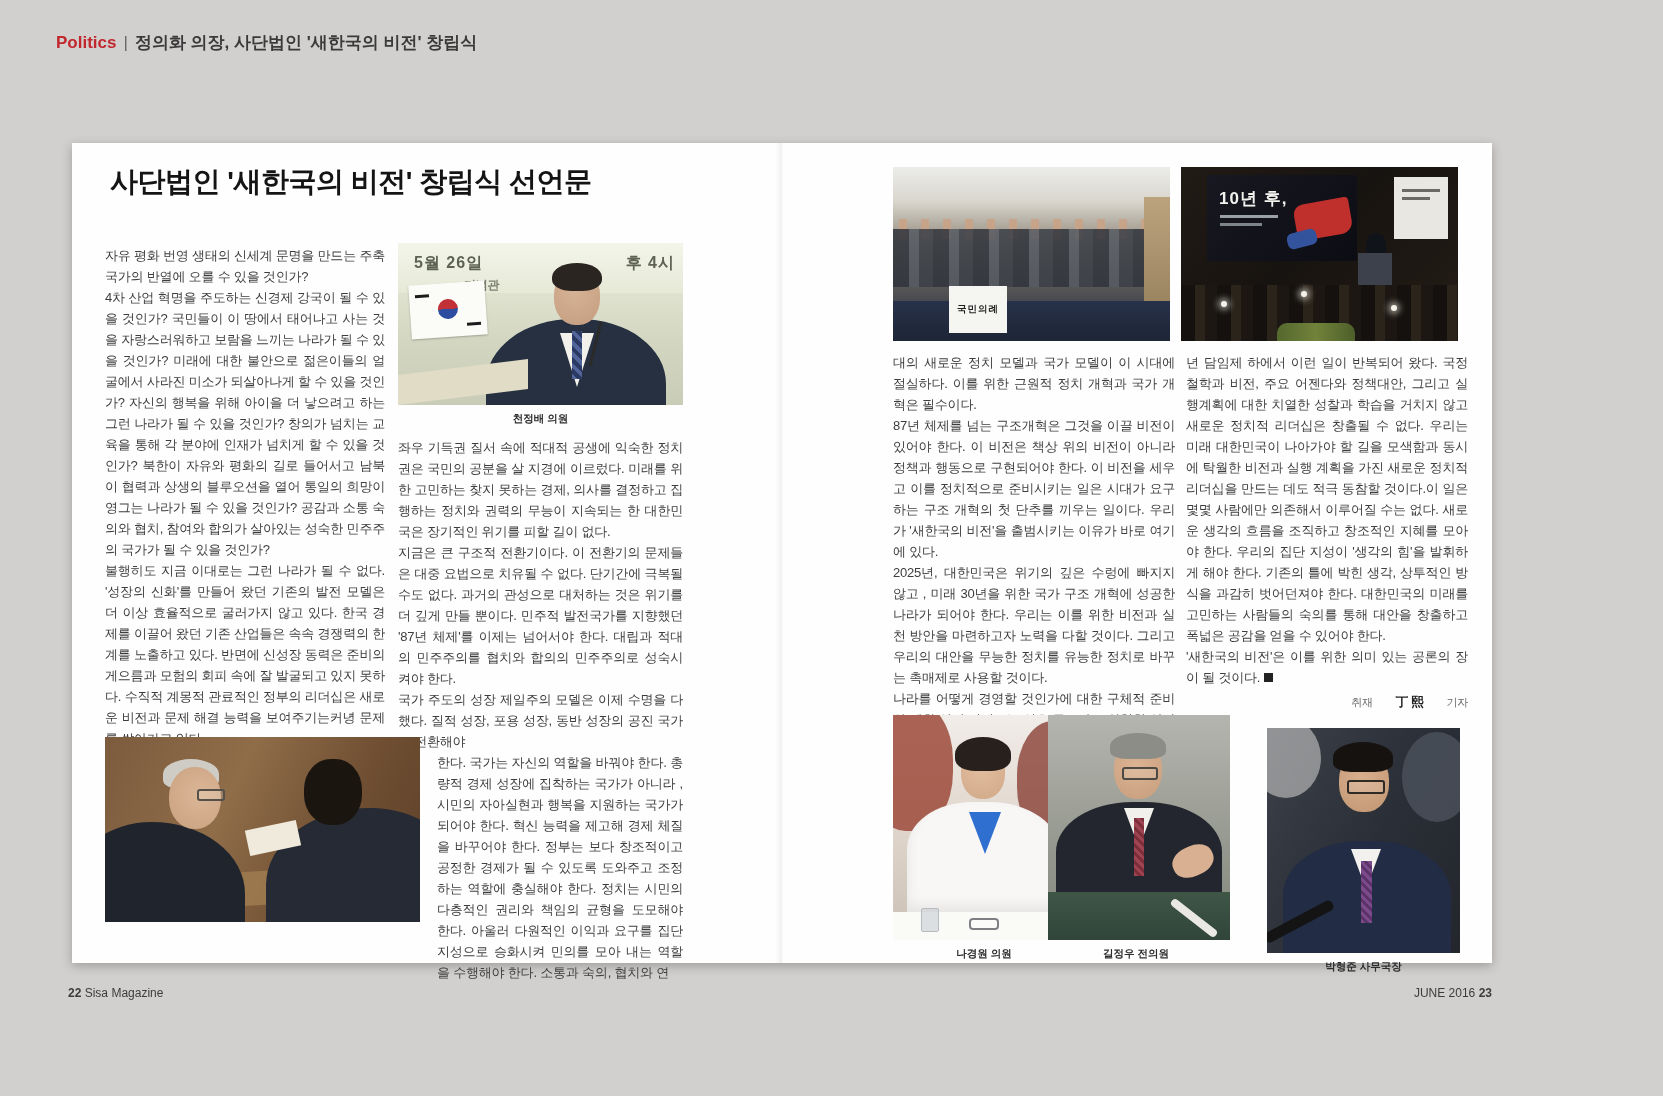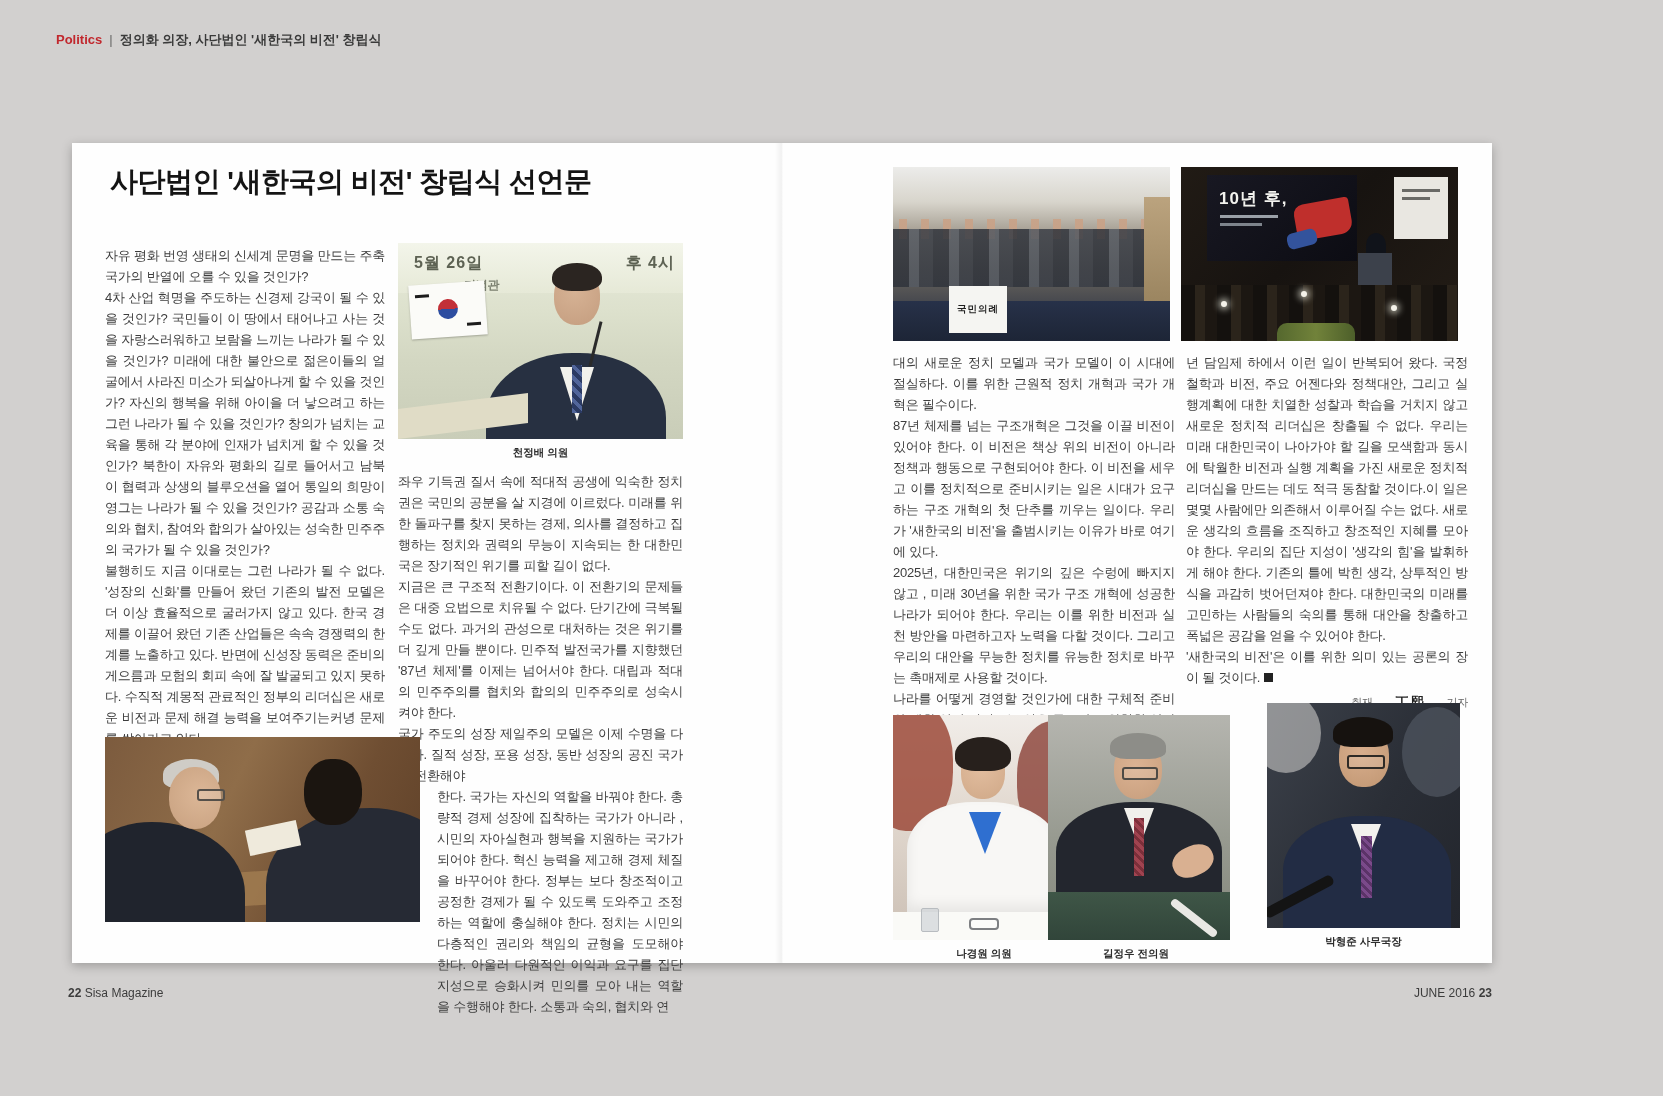--- a/index.html
+++ b/index.html
@@ -3,21 +3,21 @@
 <meta charset="utf-8">
 <style>
   html,body{margin:0;padding:0;}
   body{
     width:1663px;height:1096px;position:relative;overflow:hidden;
     background:#d2d0cf;
     font-family:"Liberation Sans","DejaVu Sans",sans-serif;
   }
 
   
-  .runhead{position:absolute;left:56px;top:31px;font-size:13px;font-weight:bold;color:#3a3a3a;}
+  .runhead{position:absolute;left:56px;top:31px;font-size:17px;font-weight:bold;color:#3a3a3a;}
   .runhead .cat{color:#c1272d;margin-right:7px;}
   .runhead .sep{color:#666;font-weight:400;margin-right:7px;}
   .runfoot{position:absolute;top:986px;font-size:12px;color:#3c3c3c;}
   .runfoot b{font-weight:bold;}
   .foot-left{left:68px;}
   .foot-right{right:171px;text-align:right;}
 
   
   .sheet{position:absolute;left:72px;top:143px;width:1420px;height:820px;
     background:#fefefe;box-shadow:0 3px 10px rgba(0,0,0,0.25);}
@@ -44,21 +44,21 @@
   .byline{margin-top:4px;text-align:right;font-size:11px;color:#666;}
   .byline .name{font-size:12.5px;font-weight:bold;color:#222;margin:0 20px;}
   .endmark{display:inline-block;width:9px;height:9px;background:#222;margin-left:4px;vertical-align:baseline;}
 
   
   .photo{position:relative;overflow:hidden;background:#8a8a84;}
   .photo-abs{position:absolute;overflow:hidden;}
   .pwrap{position:absolute;}
 
   
-  .ph-chun{width:285px;height:196px;background:linear-gradient(180deg,#e8ebdc 0%,#dde1cd 34%,#d3d7c2 60%,#c9cdb8 100%);}
+  .ph-chun{width:285px;height:162px;background:linear-gradient(180deg,#e8ebdc 0%,#dde1cd 34%,#d3d7c2 60%,#c9cdb8 100%);}
   .ph-chun .banner{position:absolute;left:0;top:0;width:100%;height:50px;
     background:linear-gradient(180deg,#f3f5ea,#e6e9d7);}
   .ph-chun .btxt{position:absolute;font-weight:bold;color:#5d6253;font-size:16px;letter-spacing:1px;}
   .ph-chun .btxt2{position:absolute;font-weight:bold;color:#7b8070;font-size:12px;}
   .ph-chun .flag{position:absolute;left:12px;top:40px;width:76px;height:54px;background:#fbfbf8;
     transform:rotate(-4deg);box-shadow:0 1px 2px rgba(0,0,0,.25);}
   .ph-chun .taeguk{position:absolute;left:28px;top:16px;width:20px;height:20px;border-radius:50%;
     background:linear-gradient(180deg,#c23038 50%,#2d4da0 50%);}
   .ph-chun .tg-bar{position:absolute;width:14px;height:3px;background:#1c1c1c;}
   .ph-chun .suit{position:absolute;left:88px;bottom:-18px;width:180px;height:104px;background:#273041;
@@ -202,21 +202,21 @@
       </div>
       <div class="suit"></div>
       <div class="shirt"></div>
       <div class="tie"></div>
       <div class="head"></div>
       <div class="hair"></div>
       <div class="mic"></div>
       <div class="podium"></div>
     </div>
     <div class="caption">천정배 의원</div>
-    <p>좌우 기득권 질서 속에 적대적 공생에 익숙한 정치권은 국민의 공분을 살 지경에 이르렀다. 미래를 위한 돌파구를 찾지 못하는 경제, 의사를 결정하고 집행하는 정치와 권력의 무능이 지속되는 한 대한민국은 장기적인 위기를 피할 길이 없다.</p>
+    <p>좌우 기득권 질서 속에 적대적 공생에 익숙한 정치권은 국민의 공분을 살 지경에 이르렀다. 미래를 위한 고민하는 찾지 못하는 경제, 의사를 결정하고 집행하는 정치와 권력의 무능이 지속되는 한 대한민국은 장기적인 위기를 피할 길이 없다.</p>
     <p class="gap">지금은 큰 구조적 전환기이다. 이 전환기의 문제들은 대중 요법으로 치유될 수 없다. 단기간에 극복될 수도 없다. 과거의 관성으로 대처하는 것은 위기를 더 깊게 만들 뿐이다. 민주적 발전국가를 지향했던 '87년 체제'를 이제는 넘어서야 한다. 대립과 적대의 민주주의를 협치와 합의의 민주주의로 성숙시켜야 한다.</p>
     <p>국가 주도의 성장 제일주의 모델은 이제 수명을 다했다. 질적 성장, 포용 성장, 동반 성장의 공진 국가로 전환해야</p>
     <p class="indent">한다. 국가는 자신의 역할을 바꿔야 한다. 총량적 경제 성장에 집착하는 국가가 아니라 , 시민의 자아실현과 행복을 지원하는 국가가 되어야 한다. 혁신 능력을 제고해 경제 체질을 바꾸어야 한다. 정부는 보다 창조적이고 공정한 경제가 될 수 있도록 도와주고 조정하는 역할에 충실해야 한다. 정치는 시민의 다층적인 권리와 책임의 균형을 도모해야 한다. 아울러 다원적인 이익과 요구를 집단 지성으로 승화시켜 민의를 모아 내는 역할을 수행해야 한다. 소통과 숙의, 협치와 연</p>
   </div>
 
   <div class="photo-abs ph-twomen" style="left:33px;top:594px;">
     <div class="rail"></div>
     <div class="suitL"></div>
     <div class="hairL"></div>
     <div class="headL"></div>
@@ -295,21 +295,21 @@
       <div class="head"></div>
       <div class="hair"></div>
       <div class="spex"></div>
       <div class="hand"></div>
       <div class="desk"></div>
       <div class="mic"></div>
     </div>
     <div class="caption">길정우 전의원</div>
   </div>
 
-  <div class="pwrap" style="left:1195px;top:560px;width:193px;">
+  <div class="pwrap" style="left:1195px;top:585px;width:193px;">
     <div class="photo ph-park">
       <div class="blur1"></div>
       <div class="blur2"></div>
       <div class="suit"></div>
       <div class="shirt"></div>
       <div class="tie"></div>
       <div class="head"></div>
       <div class="hair"></div>
       <div class="spex"></div>
       <div class="mic"></div>

